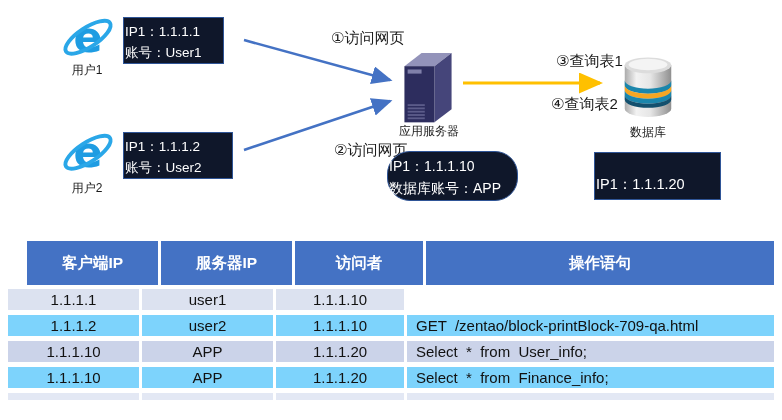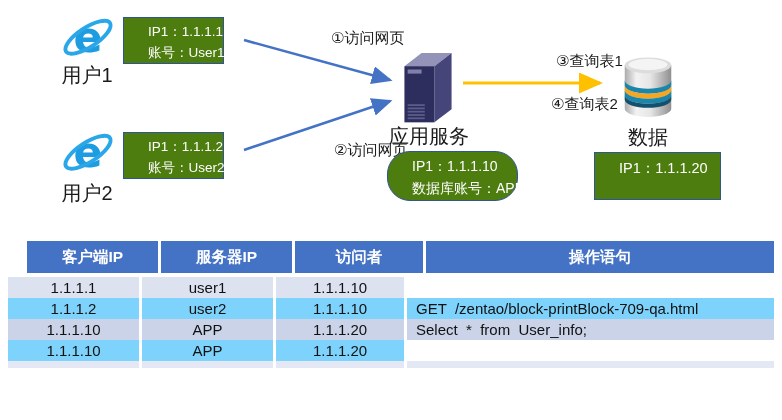--- a/index.html
+++ b/index.html
@@ -6,38 +6,38 @@
   body{font-family:"Liberation Sans","DejaVu Sans",sans-serif;color:#1a1a1a;}
   .stage{position:relative;width:782px;height:420px;background:#ffffff;overflow:hidden;}
 
   
   .diagram{position:absolute;left:0;top:0;width:782px;height:238px;}
   .arrow-layer{position:absolute;left:0;top:0;width:782px;height:238px;pointer-events:none;}
 
   .ie-icon{position:absolute;width:56px;height:54px;}
   .ie-icon svg{width:100%;height:100%;}
 
-  .actor-label{position:absolute;font-size:20px;color:#1a1a1a;text-align:center;}
+  .actor-label{position:absolute;font-size:12px;color:#1a1a1a;text-align:center;}
 
-  .info-box{position:absolute;background:#4d7c0f;border:1.5px solid #2F5597;color:#ffffff;
-            font-size:13.5px;line-height:1.55;padding:4px 6px 4px 24px;box-sizing:border-box;}
+  .info-box{position:absolute;background:#0f172a;border:1.5px solid #2F5597;color:#ffffff;
+            font-size:13.5px;line-height:1.55;padding:4px 6px 4px 1px;box-sizing:border-box;}
   .info-box .line{white-space:nowrap;}
-  .info-box.single{display:flex;align-items:flex-start;font-size:14.5px;}
+  .info-box.single{display:flex;align-items:flex-end;font-size:14.5px;}
 
   .flow-label{position:absolute;font-size:15px;color:#1a1a1a;white-space:nowrap;margin-left:44px;}
 
   .server-icon{position:absolute;}
   .db-icon{position:absolute;}
 
   
   .log-table{position:absolute;left:8px;top:241px;width:766px;}
   .t-row{display:grid;grid-template-columns:131px 131px 128px 1fr;column-gap:3px;}
-  .t-head{height:32px;margin-bottom:4px;padding-left:19px;}
+  .t-head{height:44px;margin-bottom:4px;padding-left:19px;}
   .t-head .cell{background:#4472C4;color:#ffffff;font-weight:bold;font-size:15.5px;}
-  .t-body-row{height:21px;}
+  .t-body-row{height:21px;margin-bottom:5px;}
   .r-med .cell{background:#DCE2F0;}
   .r-light .cell{background:#7dd3fc;}
   .r-dark .cell{background:#CBD3E9;}
   .r-sliver{height:7px;margin-bottom:0;}
   .r-sliver .cell{background:#E3E8F4;}
   .cell{display:flex;align-items:center;justify-content:center;font-size:15px;color:#111;}
   .cell.op{justify-content:flex-start;padding-left:9px;white-space:pre;}
 </style>
 </head>
 <body>
@@ -72,21 +72,21 @@
       <div class="line">账号：User1</div>
     </div>
 
     <div class="ie-icon" style="left:60px;top:127px;">
       <svg viewBox="0 0 64 60">
         <text x="32" y="45" text-anchor="middle" font-size="49" font-weight="bold" fill="#1E9CE2" font-family="DejaVu Sans, sans-serif">e</text>
         <ellipse cx="32" cy="28" rx="30" ry="11" fill="none" stroke="#2AA7E8" stroke-width="4.5" transform="rotate(-33 32 28)"></ellipse>
       </svg>
     </div>
     <div class="actor-label" style="left:58px;top:180px;width:58px;">用户2</div>
-    <div class="info-box" style="left:123px;top:132px;width:101px;height:47px;">
+    <div class="info-box" style="left:123px;top:132px;width:110px;height:47px;">
       <div class="line">IP1：1.1.1.2</div>
       <div class="line">账号：User2</div>
     </div>
 
     <div class="flow-label" style="left:287px;top:29px;">①访问网页</div>
     <div class="flow-label" style="left:290px;top:141px;">②访问网页</div>
     <div class="flow-label" style="left:512px;top:52px;">③查询表1</div>
     <div class="flow-label" style="left:507px;top:95px;">④查询表2</div>
 
     <div class="server-icon" style="left:398px;top:48px;width:60px;height:76px;">
@@ -158,20 +158,21 @@
       <div class="cell">1.1.1.10</div>
       <div class="cell">APP</div>
       <div class="cell">1.1.1.20</div>
       <div class="cell op">Select  *  from  User_info;</div>
     </div>
 
     <div class="t-row t-body-row r-light">
       <div class="cell">1.1.1.10</div>
       <div class="cell">APP</div>
       <div class="cell">1.1.1.20</div>
+      <div class="cell op">Select  *  from  Finance_info;</div>
     </div>
 
     <div class="t-row r-sliver">
       <div class="cell"></div>
       <div class="cell"></div>
       <div class="cell"></div>
       <div class="cell"></div>
     </div>
   </div>
 

